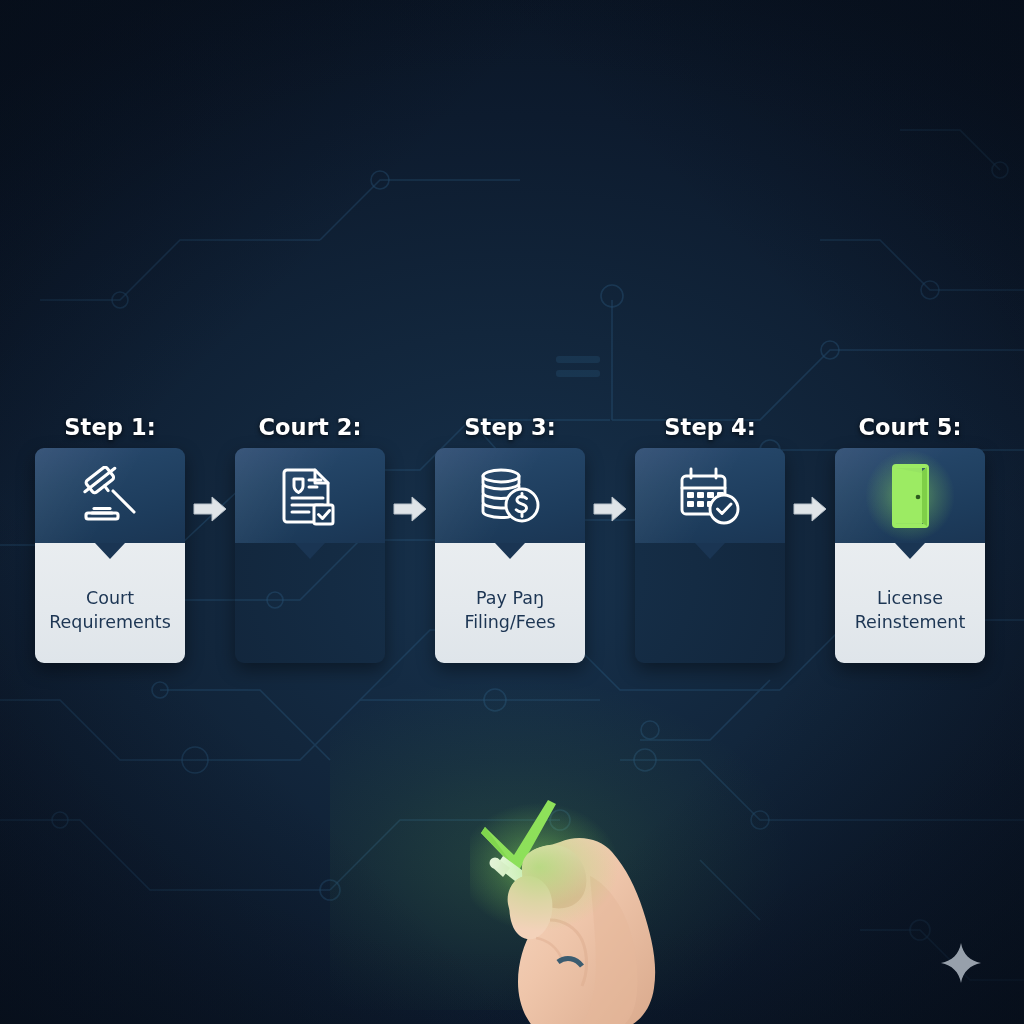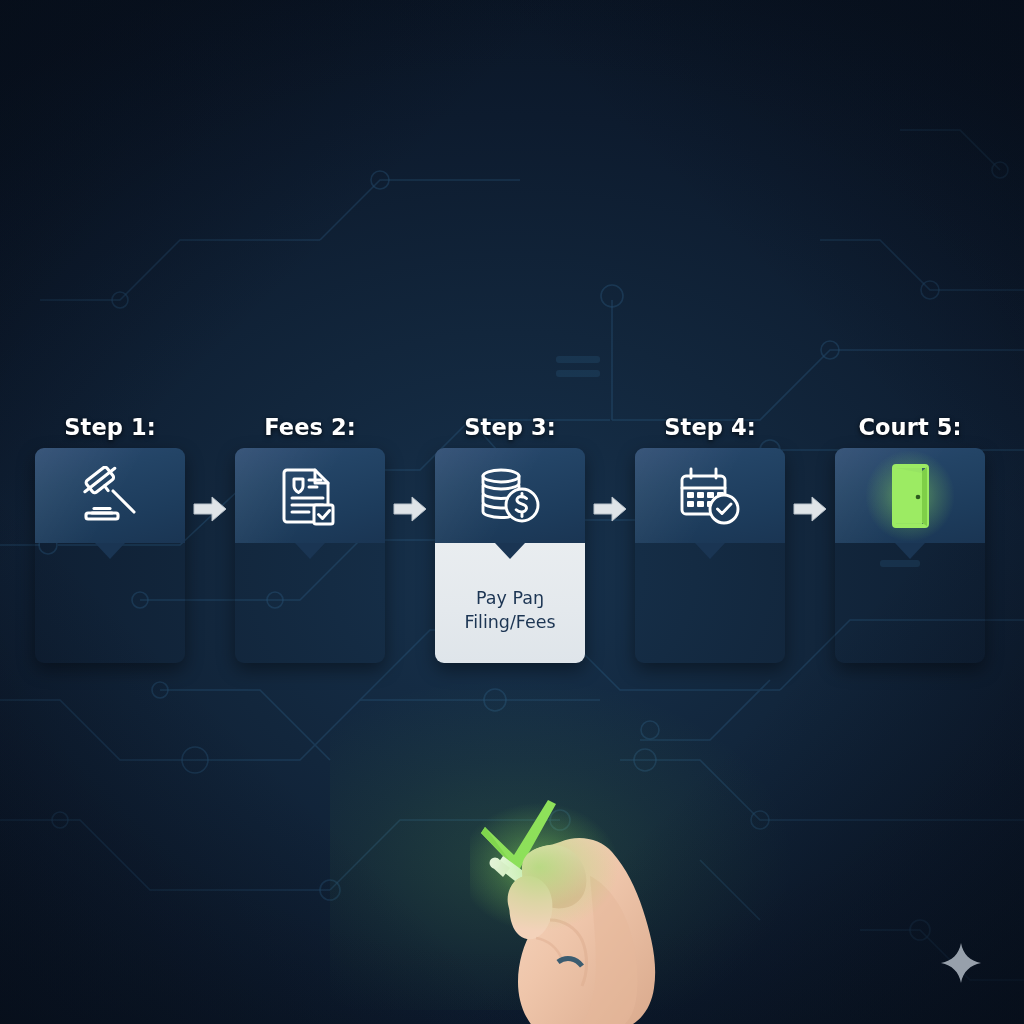--- a/index.html
+++ b/index.html
@@ -251,25 +251,29 @@
                 <line x1="14" y1="10.5" x2="52" y2="10.5"></line>
               </g>
               <line x1="36" y1="25" x2="57" y2="46"></line>
               <path d="M11 53 h28 a2 2 0 0 0 2-2 v-2 a2 2 0 0 0-2-2 H11 a2 2 0 0 0-2 2 v2 a2 2 0 0 0 2 2 z"></path>
               <path d="M15 47 h20"></path>
               <path d="M17 42.5 h16"></path>
             </svg>
           </div>
         </div>
         <div class="notch"></div>
+        <div class="card-body">
+          <div class="card-body-text">Court
+Requirements</div>
+        </div>
       </div>
     </div>
 
     <div class="step" style="left:235px; top:414px;">
-      <div class="step-label">Fees 2:</div>
+      <div class="step-label">Court 2:</div>
       <div class="card">
         <div class="card-head">
           <div class="card-head-sheen"></div>
           <div class="card-icon">
             <svg width="58" height="62" viewBox="0 0 58 62" fill="none" stroke="#ffffff" stroke-width="3" stroke-linecap="round" stroke-linejoin="round">
               <path d="M6 5 h28 l13 13 v36 a3 3 0 0 1 -3 3 H6 a3 3 0 0 1 -3 -3 V8 a3 3 0 0 1 3 -3 z"></path>
               <path d="M34 5 v13 h13"></path>
               <path d="M13 14 h9 v7 c0 4-4.5 6.5-4.5 6.5 S13 25 13 21 z"></path>
               <line x1="28" y1="15" x2="40" y2="15"></line>
               <line x1="28" y1="22" x2="36" y2="22"></line>
@@ -355,20 +359,24 @@
               <path d="M36 13 L43 7 L43 63 L36 59 Z" fill="#8ada52"></path>
               <rect x="12" y="5" width="26" height="56" fill="#9ceb63" opacity="0.95"></rect>
               <path d="M38 8 L43 4 L43 63 L38 59 Z" fill="#7fcf48"></path>
               <circle cx="33" cy="34" r="2.4" fill="#2f5c20"></circle>
               <path d="M12 5 L38 10 L38 60 L12 60 Z" fill="#9ceb63"></path>
               <circle cx="34" cy="34" r="2.3" fill="#2d5a1f"></circle>
             </svg>
           </div>
         </div>
         <div class="notch"></div>
+        <div class="card-body">
+          <div class="card-body-text">License
+Reinstement</div>
+        </div>
       </div>
     </div>
 
     <div class="arrow" style="left:192px;">
       <svg width="36" height="34" viewBox="0 0 36 34">
         <path d="M2 12 H20 V5 L34 17 L20 29 V22 H2 Z" fill="#dfe4e8" stroke="#b9c2ca" stroke-width="1"></path>
       </svg>
     </div>
     <div class="arrow" style="left:392px;">
       <svg width="36" height="34" viewBox="0 0 36 34">

